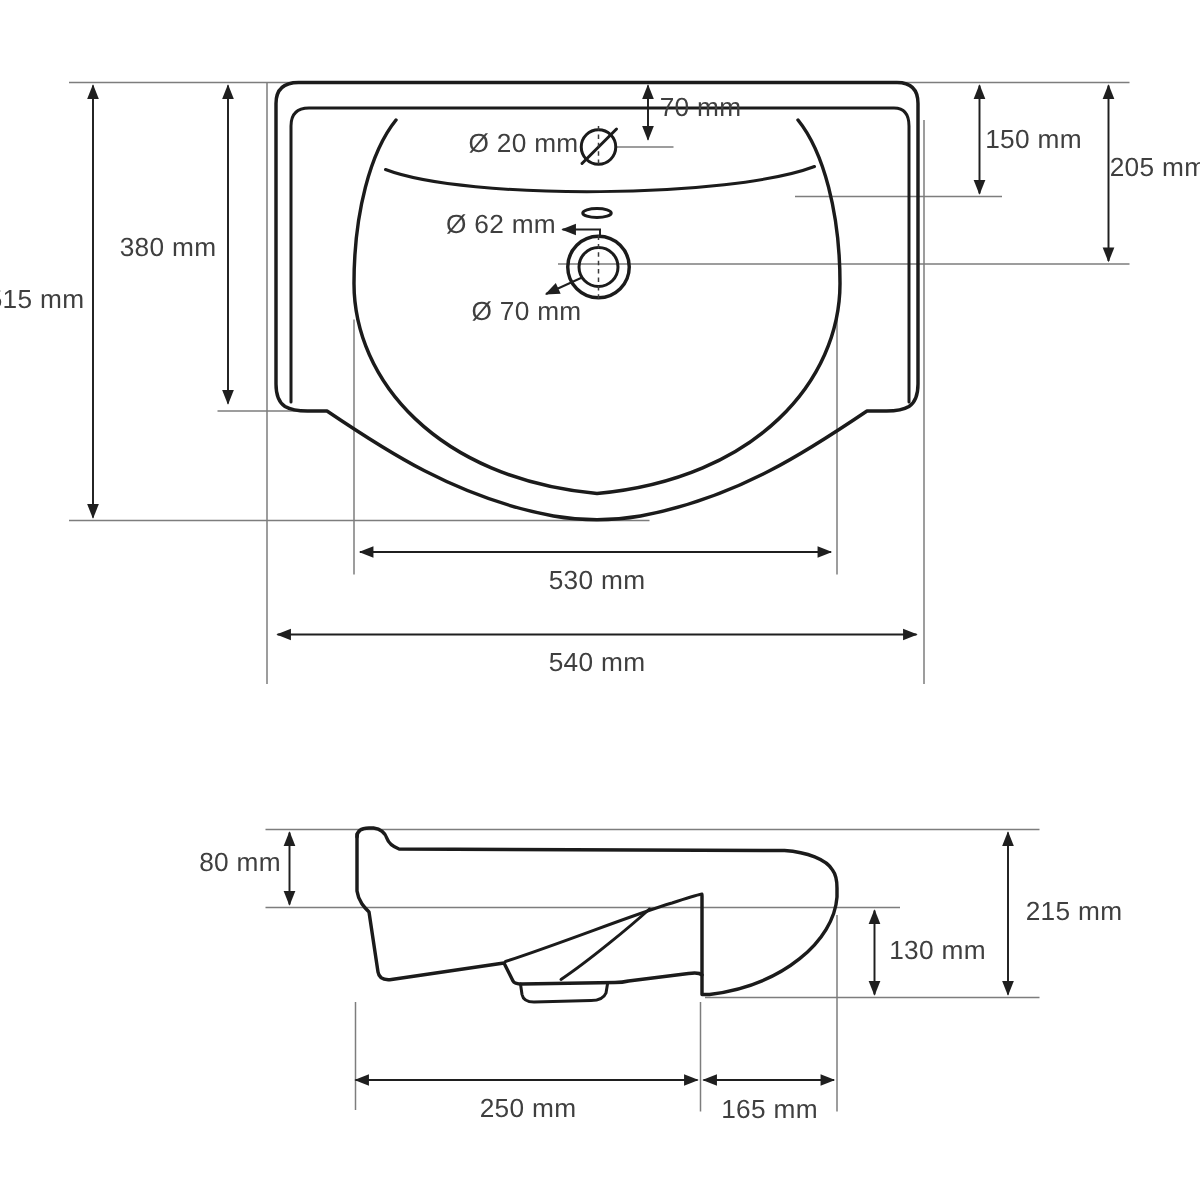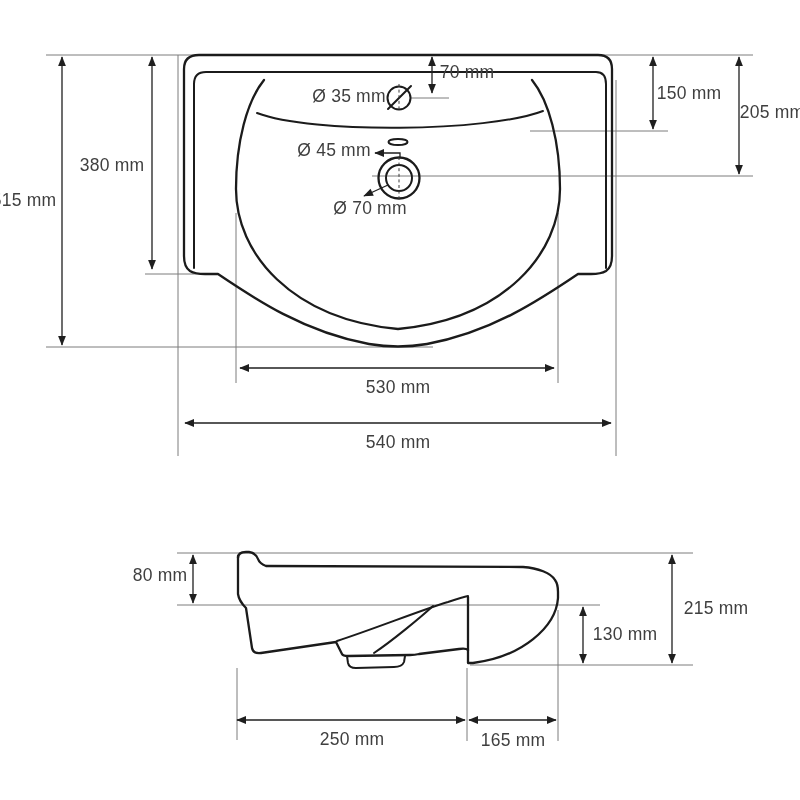--- a/index.html
+++ b/index.html
@@ -111,26 +111,26 @@
         <line class="dim" x1="583" y1="607" x2="583" y2="663" marker-start="url(#ah)" marker-end="url(#ah)"></line>
         <line class="dim" x1="672" y1="555" x2="672" y2="663" marker-start="url(#ah)" marker-end="url(#ah)"></line>
         <line class="dim" x1="237" y1="720" x2="465" y2="720" marker-start="url(#ah)" marker-end="url(#ah)"></line>
         <line class="dim" x1="469" y1="720" x2="556" y2="720" marker-start="url(#ah)" marker-end="url(#ah)"></line>
       </g>
     </g>
   </svg>
 
   <span class="dim-label" style="left:24px;top:200px;">515 mm</span>
   <span class="dim-label" style="left:112px;top:165px;text-align:center;">380 mm</span>
-  <span class="dim-label" style="left:349px;top:96px;">Ø 35 mm</span>
+  <span class="dim-label" style="left:349px;top:96px;">Ø 20 mm</span>
   <span class="dim-label" style="left:467px;top:72px;">70 mm</span>
   <span class="dim-label" style="left:689px;top:93px;">150 mm</span>
   <span class="dim-label" style="left:772px;top:112px;">205 mm</span>
-  <span class="dim-label" style="left:334px;top:150px;">Ø 45 mm</span>
-  <span class="dim-label" style="left:370px;top:208px;">Ø 70 mm</span>
+  <span class="dim-label" style="left:334px;top:150px;">Ø 62 mm</span>
+  <span class="dim-label" style="left:351px;top:208px;">Ø 70 mm</span>
   <span class="dim-label" style="left:398px;top:387px;">530 mm</span>
   <span class="dim-label" style="left:398px;top:442px;">540 mm</span>
 
   <span class="dim-label" style="left:160px;top:575px;">80 mm</span>
   <span class="dim-label" style="left:716px;top:608px;">215 mm</span>
   <span class="dim-label" style="left:625px;top:634px;text-align:right;">130 mm</span>
   <span class="dim-label" style="left:352px;top:739px;">250 mm</span>
   <span class="dim-label" style="left:513px;top:740px;">165 mm</span>
 
 </div>

